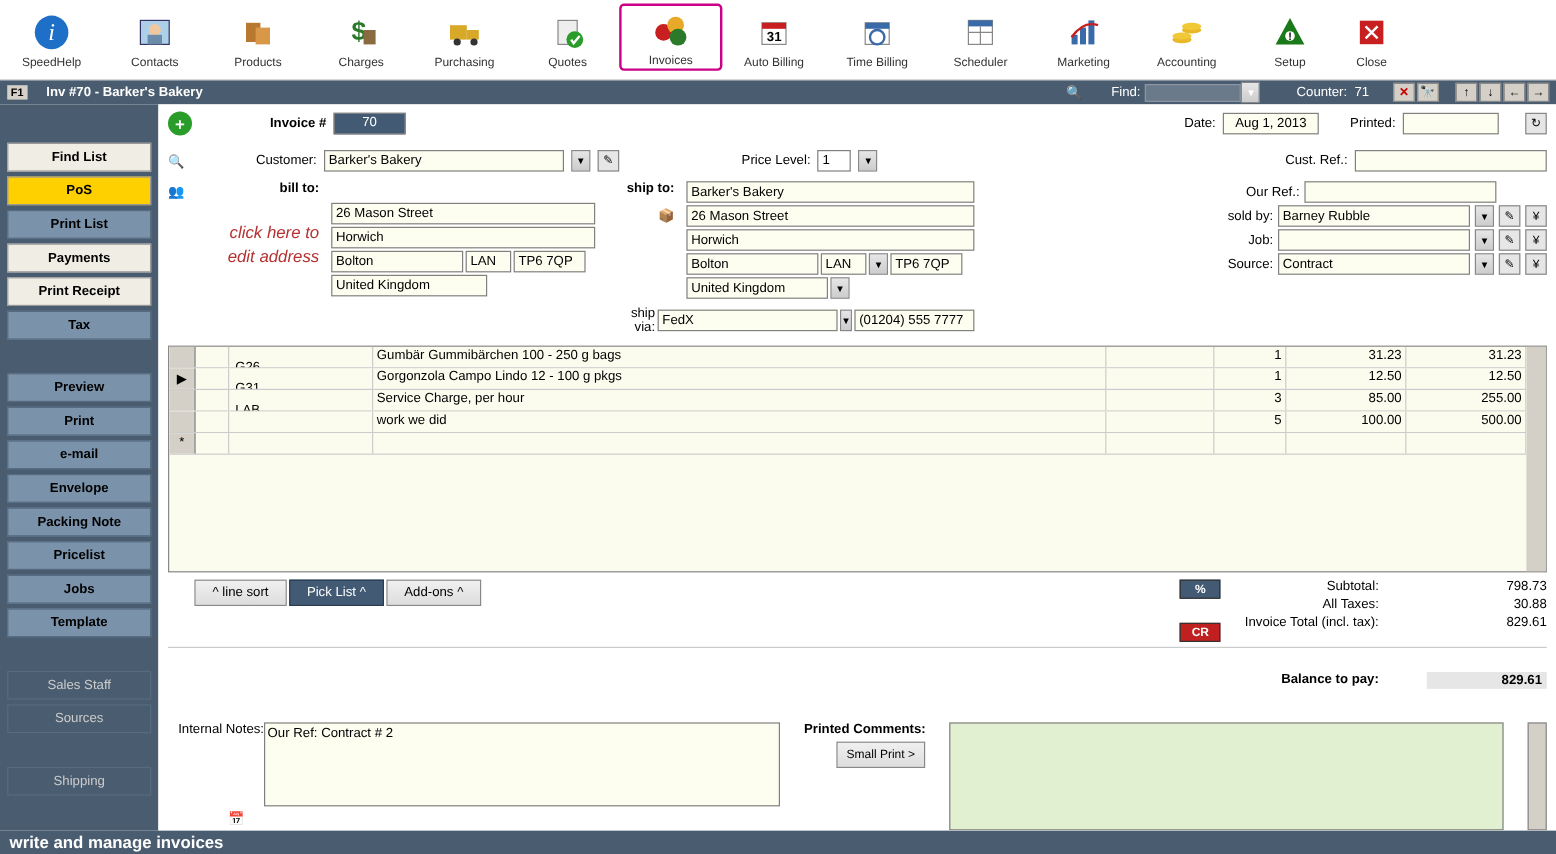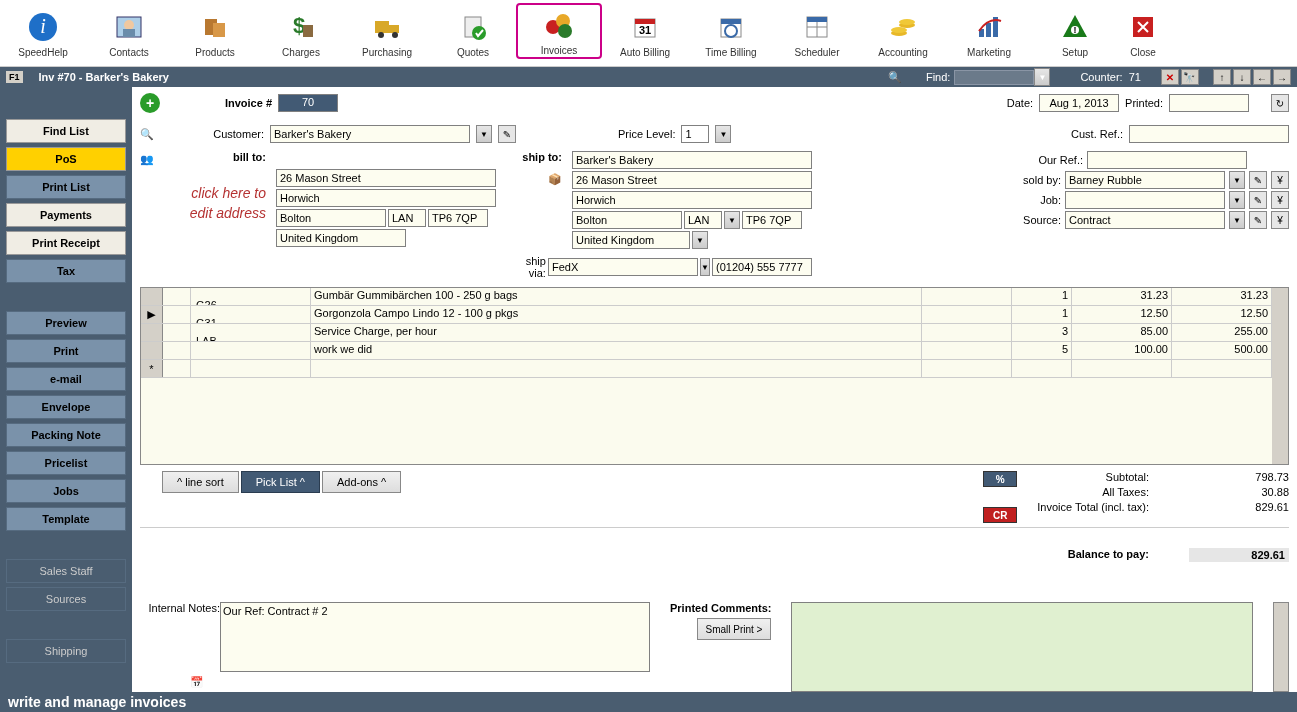--- a/index.html
+++ b/index.html
@@ -76,21 +76,21 @@
 .totals { margin-left: auto; display: grid; grid-template-columns: auto 100px; gap: 3px 40px; font-size: 11px; }
 .totals .tr { text-align: right; }
 .tag-box { width: 34px; height: 16px; display: inline-flex; align-items: center; justify-content: center; font-size: 10px; font-weight: bold; color: #fff; border: 1px solid #333; }
 .tag-pct { background: #425a74; }
 .tag-cr { background: #c02020; }
 
 .balance-row { display: flex; justify-content: flex-end; gap: 40px; padding: 20px 0; border-top: 1px solid #ccc; margin-top: 4px; font-weight: bold; }
 .balance-row .bv { width: 100px; text-align: right; background: #e6e6e6; padding: 1px 4px; }
 
 
-.notes-section { display: flex; margin-top: 20px; gap: 20px; }
+.notes-section { display: flex; margin-top: 8px; gap: 20px; }
 .notes-lbl { text-align: right; width: 80px; }
 .notes-box { width: 430px; height: 70px; border: 1px solid #808080; background: #fdfdf0; padding: 2px; font-size: 11px; }
 .comments-box { flex: 1; height: 90px; border: 1px solid #808080; background: #e0f0d0; }
 .small-print-btn { height: 22px; padding: 0 8px; border: 1px solid #888; background: linear-gradient(#f0f0f0,#ddd); font-size: 10px; cursor: pointer; margin-top: 4px; }
 
 
 .status-bar { height: 20px; background: #4a5d70; color: #fff; display: flex; align-items: center; padding: 0 8px; font-weight: bold; font-size: 14px; }
 
 svg { display: block; }
 </style>
@@ -193,38 +193,38 @@
           <rect x="6" y="6" width="20" height="5" fill="#3a6aa8"></rect>
           <line x1="6" y1="16" x2="26" y2="16" stroke="#888"></line>
           <line x1="16" y1="11" x2="16" y2="26" stroke="#888"></line>
         </svg>
       </div>
     <span class="toolbar-label">Scheduler</span>
   </div>
   <div class="toolbar-item">
     <div class="toolbar-icon">
         <svg width="32" height="32">
+          <rect x="6" y="18" width="5" height="8" fill="#3a6aa8"></rect>
+          <rect x="13" y="12" width="5" height="14" fill="#3a6aa8"></rect>
+          <rect x="20" y="6" width="5" height="20" fill="#3a6aa8"></rect>
+          <path d="M6 20 Q16 6 28 10" stroke="#c82020" stroke-width="2" fill="none"></path>
+        </svg>
+      </div>
+    <span class="toolbar-label">Marketing</span>
+  </div>
+  <div class="toolbar-item">
+    <div class="toolbar-icon">
+        <svg width="32" height="32">
           <ellipse cx="12" cy="22" rx="8" ry="3" fill="#e8b828"></ellipse>
           <ellipse cx="12" cy="19" rx="8" ry="3" fill="#f0c838"></ellipse>
           <ellipse cx="20" cy="14" rx="8" ry="3" fill="#e8b828"></ellipse>
           <ellipse cx="20" cy="11" rx="8" ry="3" fill="#f0c838"></ellipse>
         </svg>
       </div>
     <span class="toolbar-label">Accounting</span>
-  </div>
-  <div class="toolbar-item">
-    <div class="toolbar-icon">
-        <svg width="32" height="32">
-          <rect x="6" y="18" width="5" height="8" fill="#3a6aa8"></rect>
-          <rect x="13" y="12" width="5" height="14" fill="#3a6aa8"></rect>
-          <rect x="20" y="6" width="5" height="20" fill="#3a6aa8"></rect>
-          <path d="M6 20 Q16 6 28 10" stroke="#c82020" stroke-width="2" fill="none"></path>
-        </svg>
-      </div>
-    <span class="toolbar-label">Marketing</span>
   </div>
   <div class="toolbar-item">
     <div class="toolbar-icon">
         <svg width="32" height="32">
           <polygon points="16,4 28,26 4,26" fill="#1a7a1a"></polygon>
           <circle cx="16" cy="19" r="4" fill="#fff"></circle>
           <text x="16" y="22" text-anchor="middle" font-size="9" font-weight="bold">!</text>
         </svg>
       </div>
     <span class="toolbar-label">Setup</span>
@@ -288,21 +288,21 @@
   <div class="content">
 
     <div class="form-row">
       <div class="plus-icon">+</div>
       <div style="width:30px"></div>
       <span class="lbl bold" style="width:70px">Invoice #</span>
       <span class="field blue" style="width:60px">70</span>
       <div style="flex:1"></div>
       <span class="lbl">Date:</span>
       <input class="field" style="width: 80px; text-align: center;" value="Aug 1, 2013">
-      <span class="lbl" style="">Printed:</span>
+      <span class="lbl" style="margin-left:20px">Printed:</span>
       <input class="field" style="width: 80px;">
       <span style="width:10px"></span>
       <span class="icon-btn">↻</span>
     </div>
 
     <div class="form-row" style="margin-top:10px">
       <span style="width:20px">🔍</span>
       <div style="width:30px"></div>
       <span class="lbl" style="width:62px">Customer:</span>
       <input class="field" style="width: 200px;" value="Barker's Bakery">

